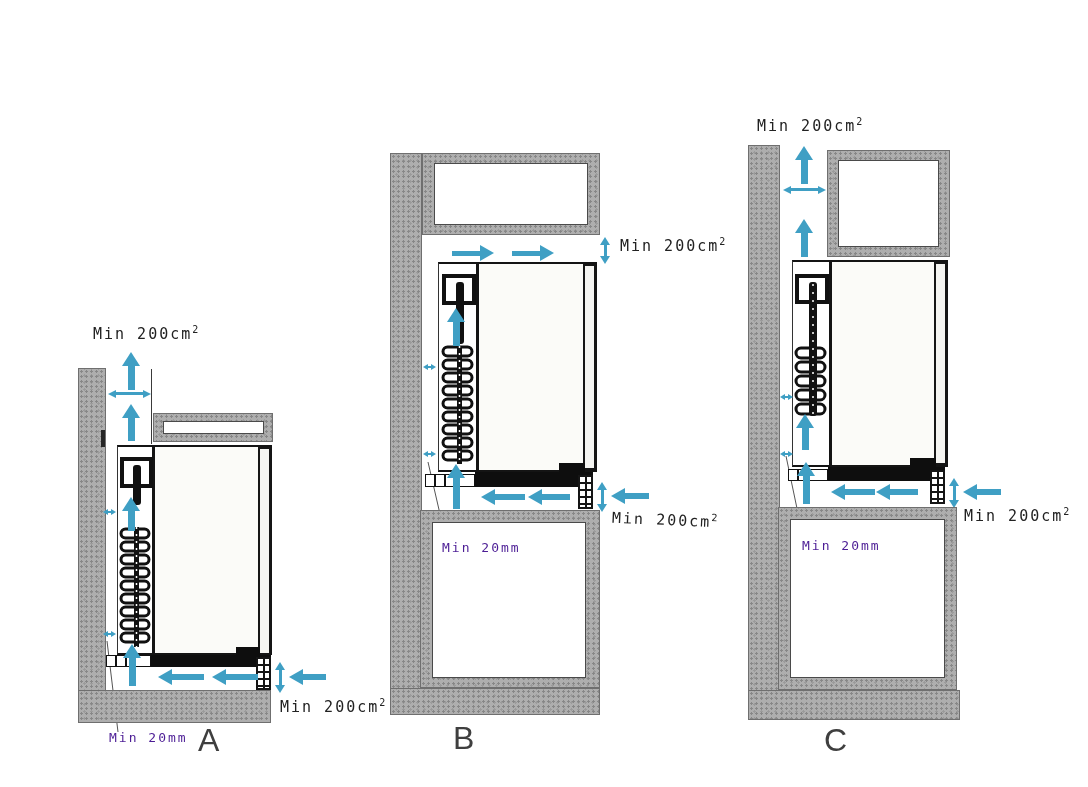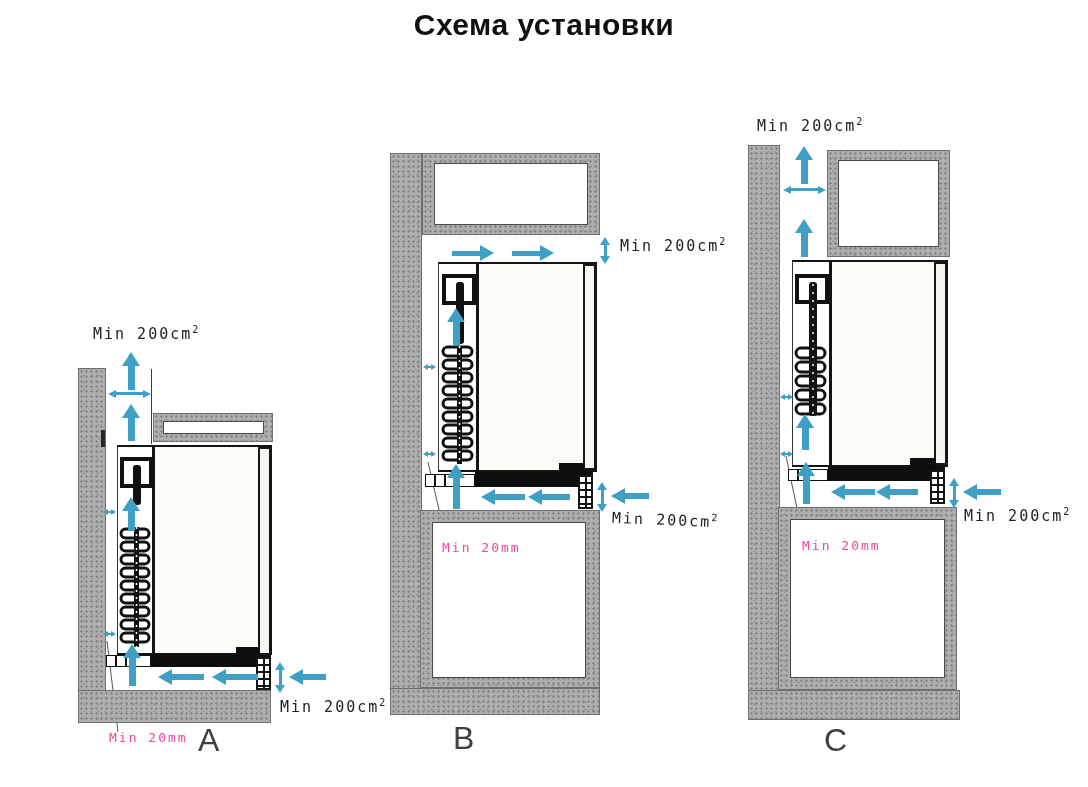--- a/index.html
+++ b/index.html
@@ -47,30 +47,29 @@
   .dah .s{height:3px;flex:1;background:var(--arrow);}
   .dah .hr{width:0;height:0;border-top:4.5px solid transparent;border-bottom:4.5px solid transparent;border-left:8px solid var(--arrow);}
   .tiny .hl{border-top-width:3.5px;border-bottom-width:3.5px;border-right-width:5px;}
   .tiny .hr{border-top-width:3.5px;border-bottom-width:3.5px;border-left-width:5px;}
   .tiny .s{height:2px;}
   
   .minlabel{position:absolute;font-family:"DejaVu Sans Mono",monospace;font-size:15px;
             color:var(--label-text);letter-spacing:2px;white-space:nowrap;}
   .minlabel sup{font-size:10px;letter-spacing:0;}
   .gaplabel{position:absolute;font-family:"DejaVu Sans Mono",monospace;font-size:13px;
-            color:#ec4899;letter-spacing:2px;white-space:nowrap;}
+            color:#4c1d95;letter-spacing:2px;white-space:nowrap;}
   .letter{position:absolute;font-family:"Liberation Sans",sans-serif;font-size:32px;color:var(--letter-gray);}
   .overlay{position:absolute;left:0;top:0;pointer-events:none;}
 </style>
 </head>
 <body>
 
 <div class="canvas">
 
-  <div class="title">Схема установки</div>
 
   <svg class="overlay" width="1088" height="787">
     <line x1="151.5" y1="369" x2="151.5" y2="444" stroke="#3a3a3a" stroke-width="1"></line>
     <line x1="107" y1="641" x2="118" y2="732" stroke="#555" stroke-width="1"></line>
     <line x1="428" y1="462" x2="446" y2="540" stroke="#555" stroke-width="1"></line>
     <line x1="786" y1="456" x2="803" y2="537" stroke="#555" stroke-width="1"></line>
   </svg>
 
   <div>
     <div class="speckle" style="left:78px;top:368px;width:28px;height:355px;"></div>

